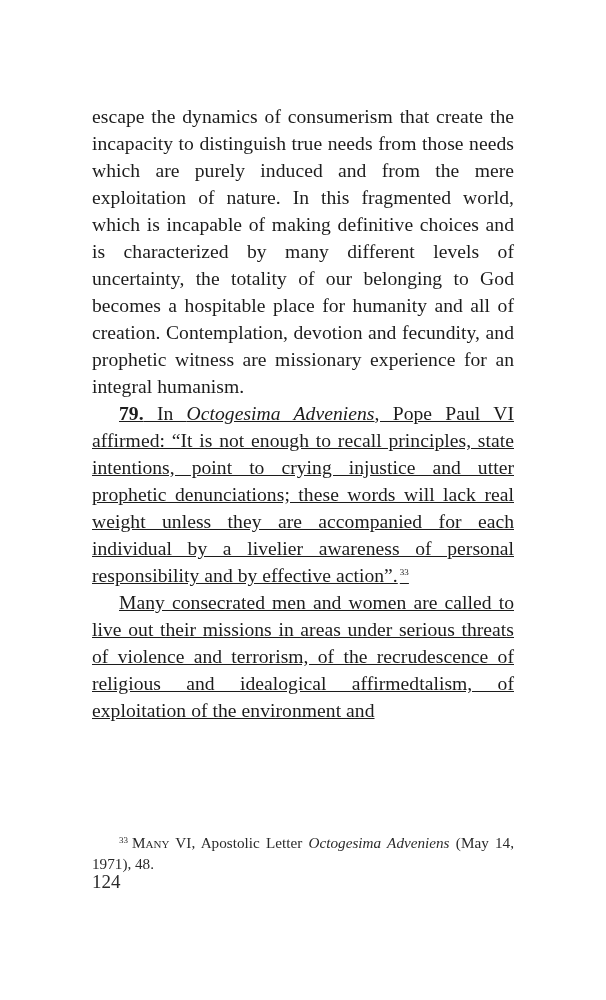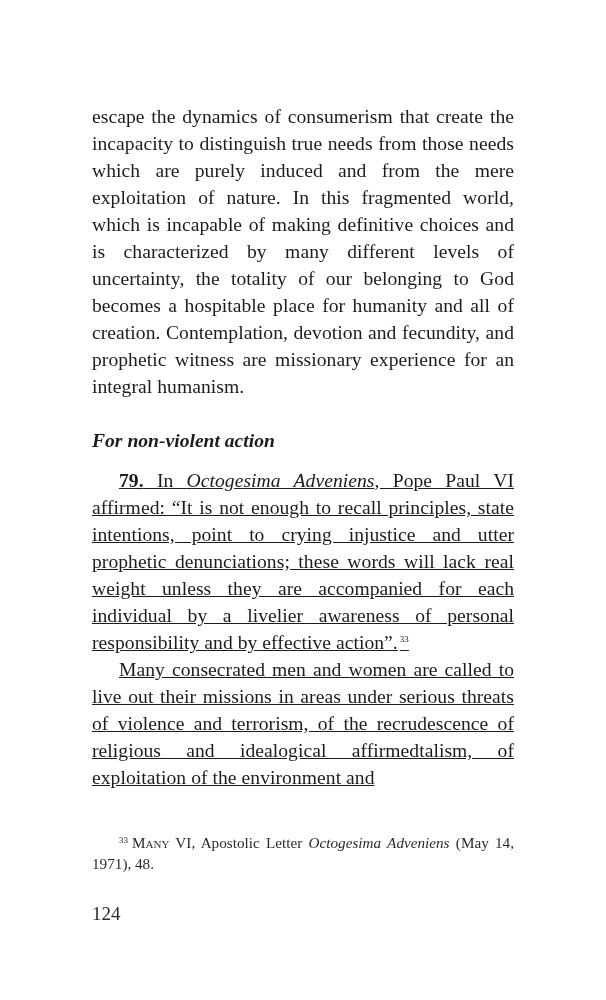--- a/index.html
+++ b/index.html
@@ -76,36 +76,35 @@
       vertical-align: 5px;
       line-height: 0;
       margin-right: 4px;
     }
     .smallcaps {
       font-variant: small-caps;
     }
     .page-number {
       position: absolute;
       left: 92px;
-      top: 902px;
+      top: 870px;
       font-size: 19px;
       line-height: 24px;
       color: #2a2a2a;
       text-align: center;
     }
   </style>
 </head>
 <body>
 
 <div class="page">
   <p class="para">
     <span>escape the dynamics of consumerism that create the incapacity to distinguish true needs from those needs which are purely induced and from the mere exploitation of nature. In this frag­mented world, which is incapable of making definitive choices and is characterized by many different levels of uncertainty, the totality of our belonging to God becomes a hospitable place for humanity and all of creation. Contemplation, devotion and fecundity, and prophetic witness are missionary experience for an integral hu­manism.</span>
   </p>
 
-  <h3 class="section-heading">For non-violent action</h3>
 
   <p class="para indent">
     <span class="num">79.</span><span> In </span><span class="ital">Octogesima Adveniens</span><span>, Pope Paul VI affirmed: “It is not enough to recall principles, state intentions, point to crying injustice and utter prophetic denunciations; these words will lack real weight unless they are accompanied for each individual by a livelier awareness of per­sonal responsibility and by effective action”.</span><span class="sup">33</span>
   </p>
 
   <p class="para indent">
     <span>Many consecrated men and women are called to live out their missions in areas under serious threats of violence and terrorism, of the recru­descence of religious and idealogical affirmed­talism, of exploitation of the environment and</span>
   </p>
 </div>
 

